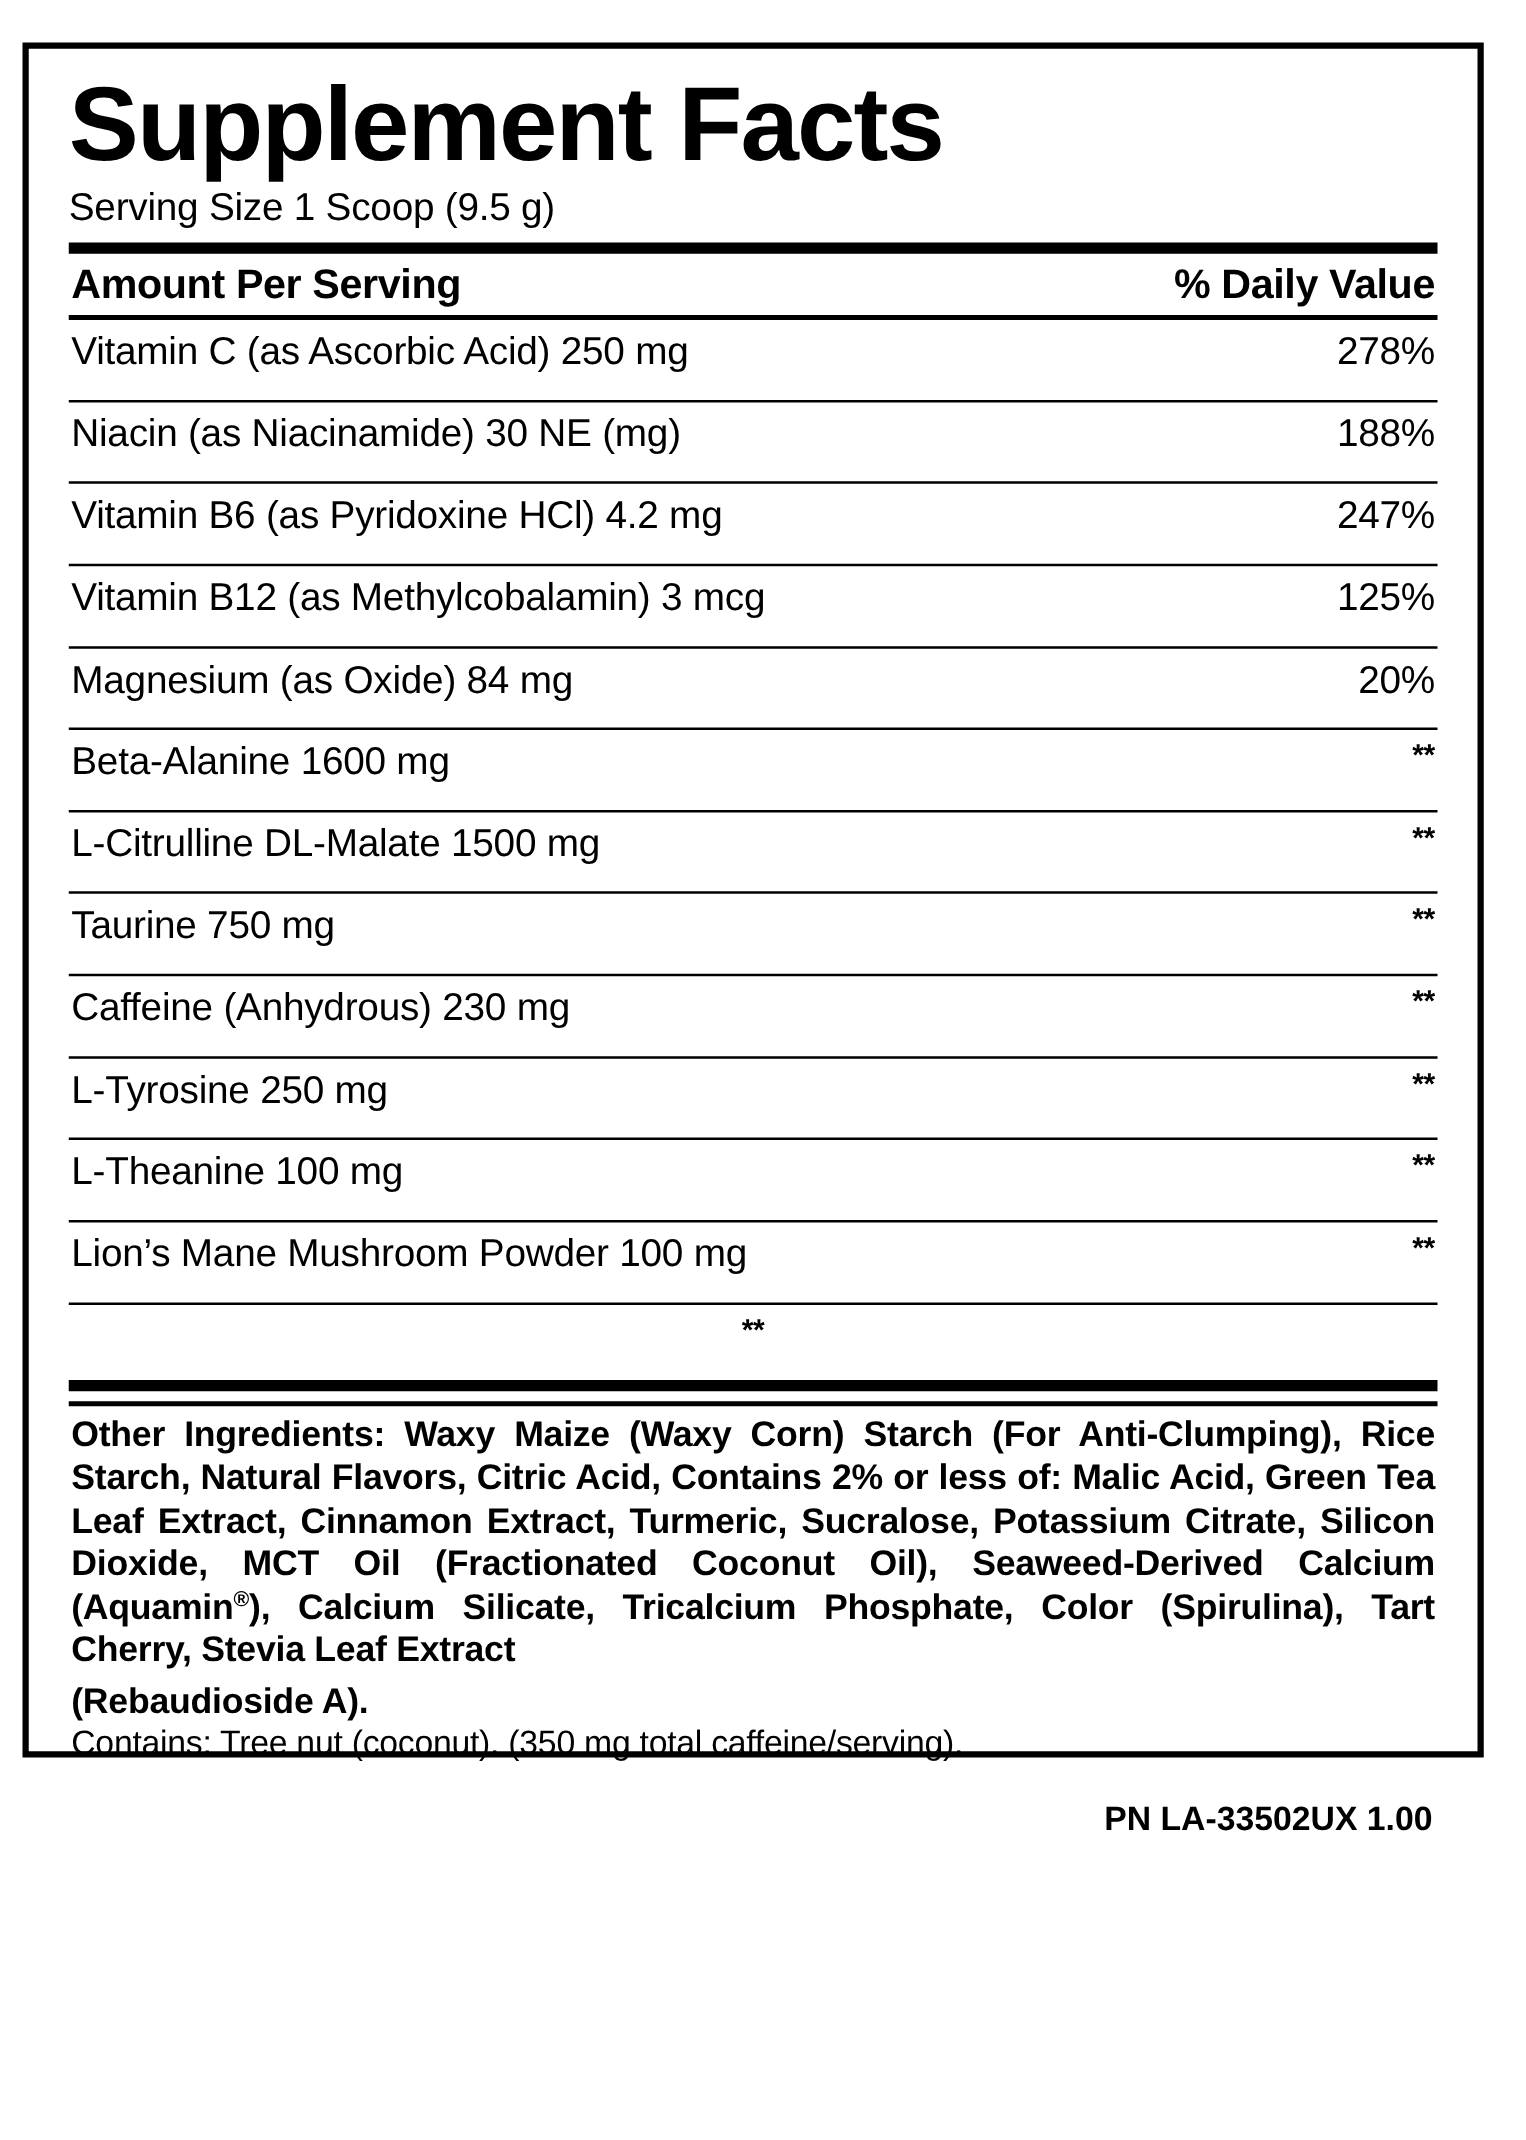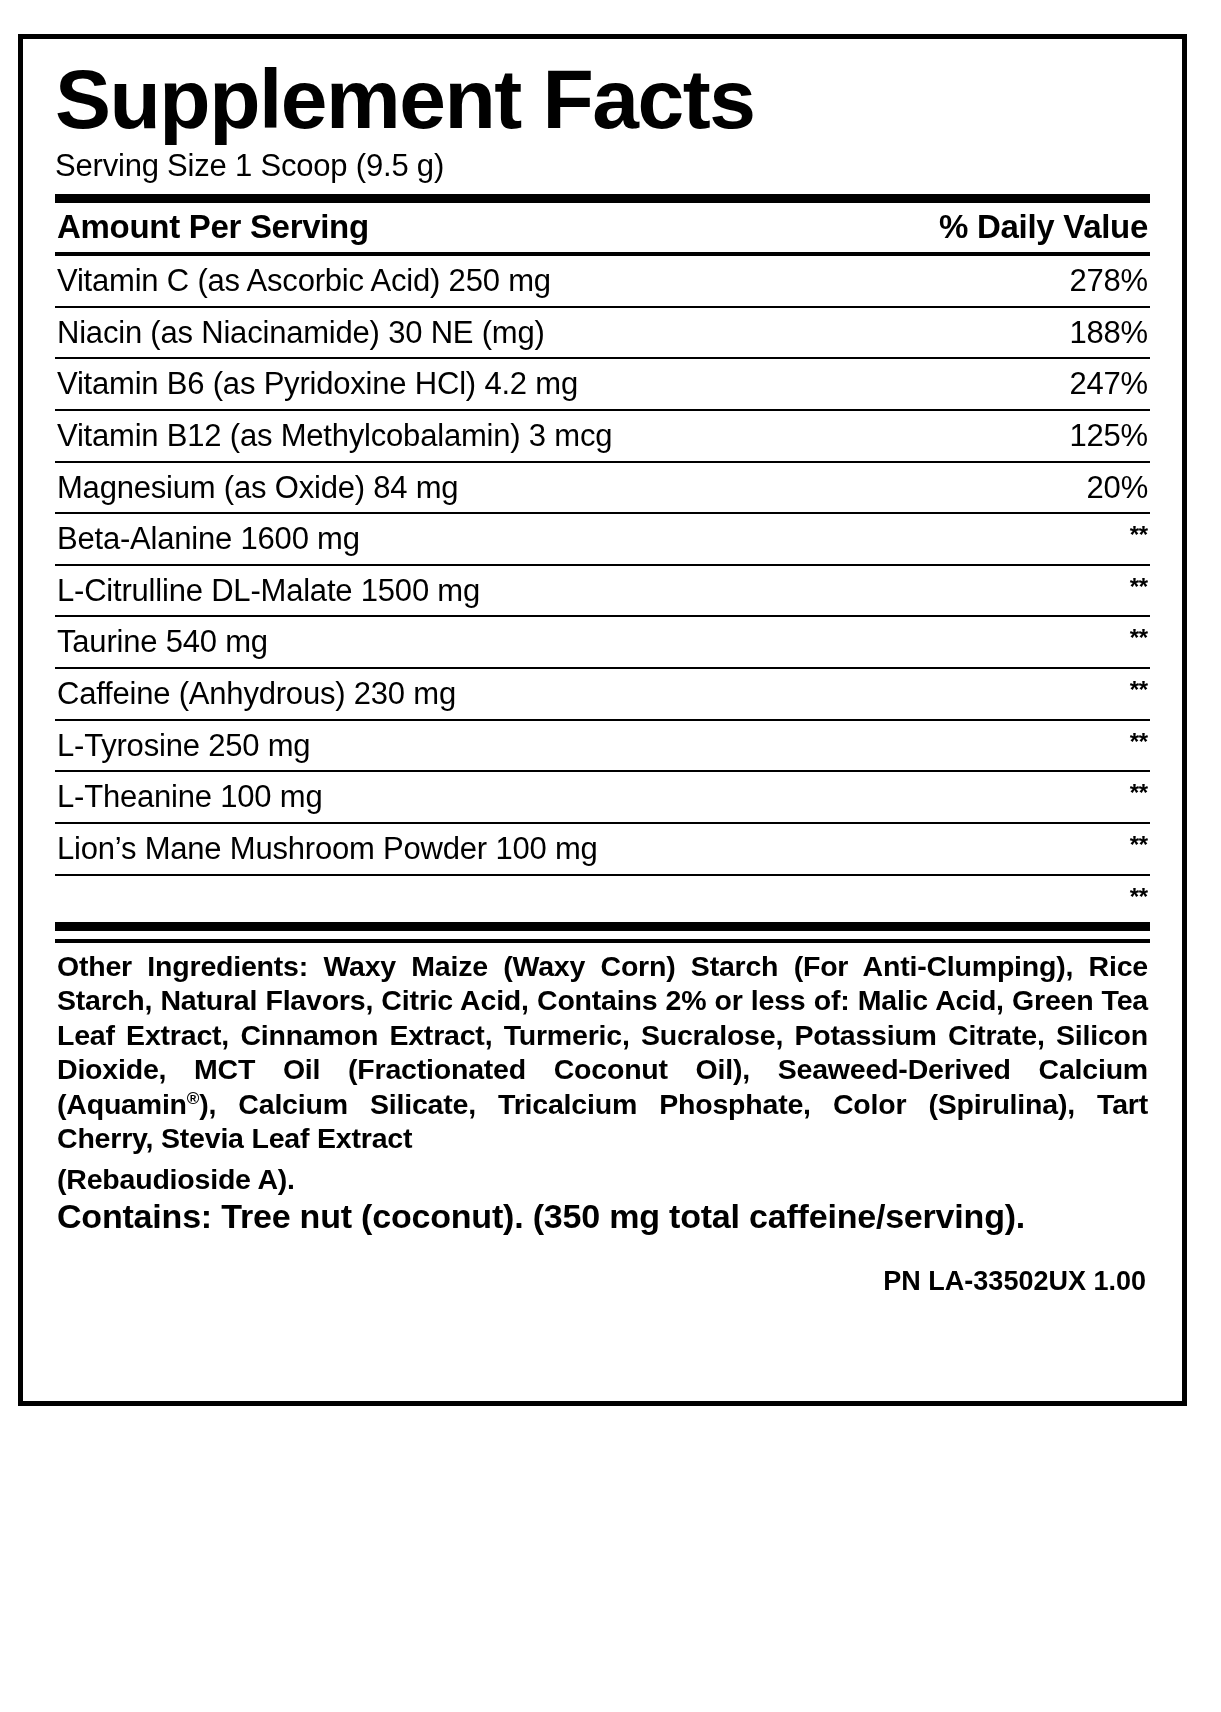--- a/index.html
+++ b/index.html
@@ -57,24 +57,24 @@
     display: flex;
     justify-content: space-between;
     align-items: baseline;
     font-size: 33px;
     font-weight: bold;
     padding: 5px 2px 6px 2px;
     letter-spacing: -0.3px;
   }
   .nutrient-row {
     display: flex;
-    justify-content: flex-end;
+    justify-content: center;
     align-items: flex-start;
     font-size: 31px;
-    padding: 7px 2px 7px 2px;
+    padding: 7px 2px 21px 2px;
     letter-spacing: -0.2px;
     line-height: 1.15;
   }
   .nutrient-name {
     flex: 1 1 auto;
     padding-right: 14px;
   }
   .nutrient-dv {
     flex: 0 0 auto;
     text-align: right;
@@ -100,22 +100,22 @@
   }
   .other-ing {
     font-size: 28.5px;
     font-weight: bold;
     line-height: 1.21;
     text-align: justify;
     letter-spacing: -0.2px;
     padding: 6px 2px 0 2px;
   }
   .contains-line {
-    font-size: 34px;
-    font-weight: bold;
+    font-size: 27px;
+    font-weight: normal;
     letter-spacing: -0.2px;
     padding: 1px 2px 0 2px;
   }
   .pn {
     font-size: 27px;
     font-weight: bold;
     text-align: right;
     letter-spacing: 0px;
     padding: 30px 4px 0 0;
   }
@@ -176,21 +176,21 @@
     </div>
     <div class="rule-thin"></div>
 
     <div class="nutrient-row">
       <span class="nutrient-name">L-Citrulline DL-Malate 1500 mg</span>
       <span class="nutrient-dv dv-stars">**</span>
     </div>
     <div class="rule-thin"></div>
 
     <div class="nutrient-row">
-      <span class="nutrient-name">Taurine 540 mg</span>
+      <span class="nutrient-name">Taurine 750 mg</span>
       <span class="nutrient-dv dv-stars">**</span>
     </div>
     <div class="rule-thin"></div>
 
     <div class="nutrient-row">
       <span class="nutrient-name">Caffeine (Anhydrous) 230 mg</span>
       <span class="nutrient-dv dv-stars">**</span>
     </div>
     <div class="rule-thin"></div>
 

